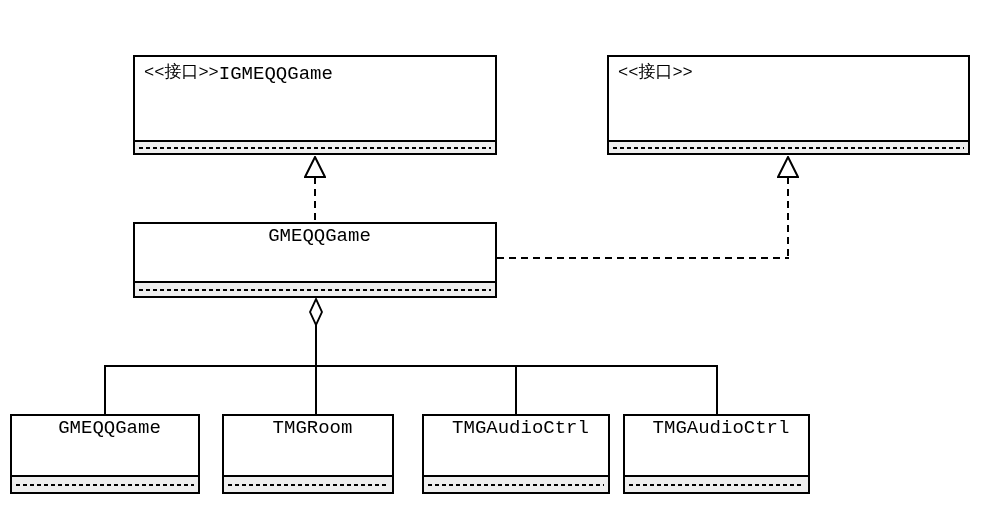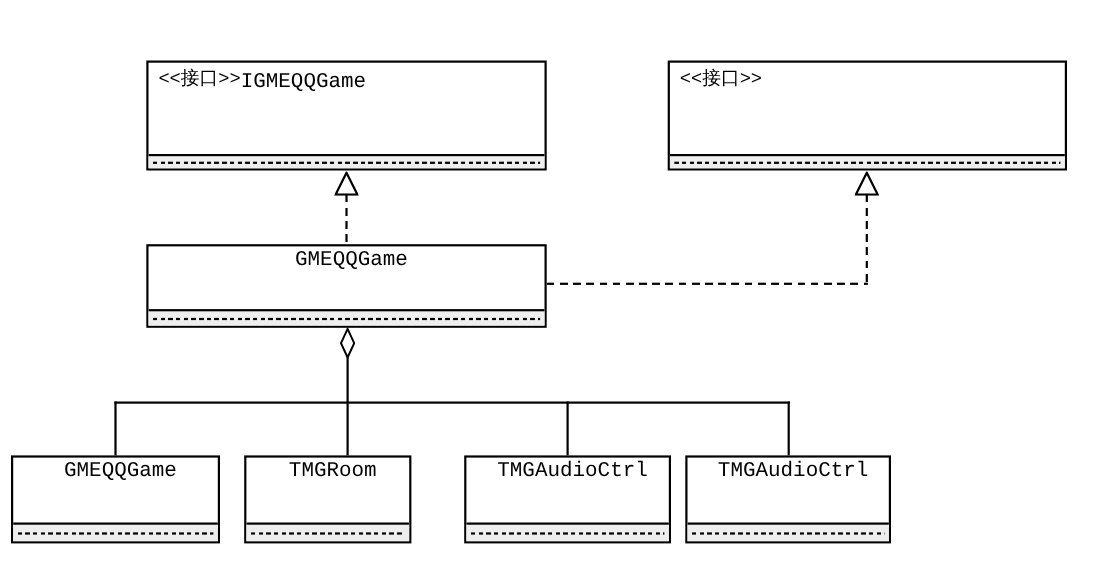--- a/index.html
+++ b/index.html
@@ -100,21 +100,21 @@
 
   <div class="ubox solo" style="left:10px;top:414px;width:190px;height:80px">
     <div class="name-comp">
       <div class="cname">GMEQQGame</div>
     </div>
     <div class="attrs h17">
       <div class="dash"></div>
     </div>
   </div>
 
-  <div class="ubox solo" style="left:222px;top:414px;width:152px;height:80px">
+  <div class="ubox solo" style="left:222px;top:414px;width:172px;height:80px">
     <div class="name-comp">
       <div class="cname">TMGRoom</div>
     </div>
     <div class="attrs h17">
       <div class="dash"></div>
     </div>
   </div>
 
   <div class="ubox solo" style="left:422px;top:414px;width:188px;height:80px">
     <div class="name-comp">

